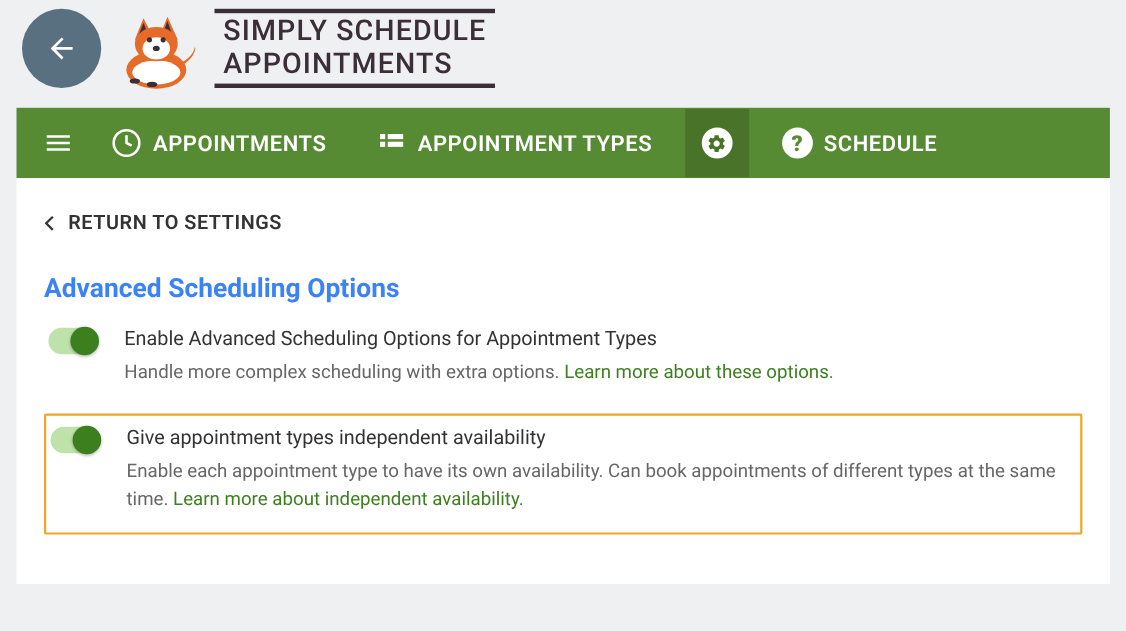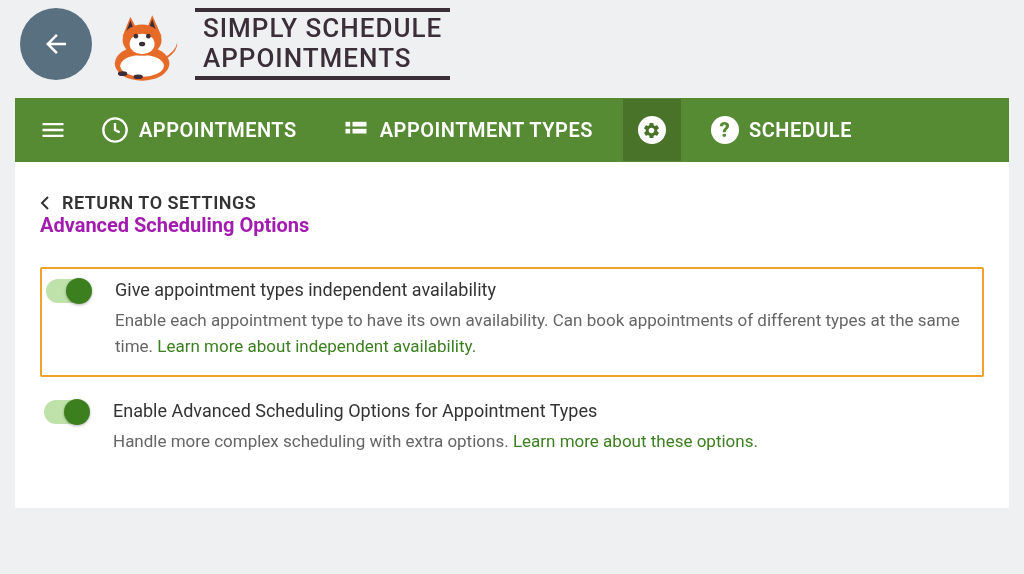--- a/index.html
+++ b/index.html
@@ -111,27 +111,28 @@
       padding: 30px 25px;
     }
     .breadcrumb {
       display: flex;
       align-items: center;
       gap: 12px;
       font-size: 18px;
       font-weight: 600;
       color: #333;
       letter-spacing: 0.5px;
+      margin-bottom: 35px;
       cursor: pointer;
     }
     .page-title {
-      font-size: 20px;
+      font-size: 24px;
       font-weight: 700;
-      color: #a21caf;
-      margin-bottom: 30px;
+      color: #3b82f6;
+      margin-bottom: 14px;
     }
     .option-row {
       display: flex;
       align-items: flex-start;
       gap: 20px;
       margin-bottom: 15px;
       padding: 8px 4px;
     }
     .option-row.highlighted {
       border: 2.5px solid #f0a229;
@@ -260,36 +261,36 @@
 <div class="content">
   <div class="breadcrumb">
     <svg width="10" height="16" viewBox="0 0 10 16" fill="none" stroke="#333" stroke-width="2">
         <polyline points="8 2 2 8 8 14"></polyline>
       </svg>
     <span>RETURN TO SETTINGS</span>
   </div>
 
   <h1 class="page-title">Advanced Scheduling Options</h1>
 
+  <div class="option-row">
+    <div class="toggle">
+      <div class="toggle-knob"></div>
+    </div>
+    <div class="option-text">
+      <div class="option-title">Enable Advanced Scheduling Options for Appointment Types</div>
+      <div class="option-desc">
+        <span>Handle more complex scheduling with extra options. </span><span class="link">Learn more about these options.</span>
+      </div>
+    </div>
+  </div>
+
   <div class="option-row highlighted">
     <div class="toggle">
       <div class="toggle-knob"></div>
     </div>
     <div class="option-text">
       <div class="option-title">Give appointment types independent availability</div>
       <div class="option-desc">
         <span>Enable each appointment type to have its own availability. Can book appointments of different types at the same time. </span><span class="link">Learn more about independent availability.</span>
       </div>
     </div>
   </div>
-
-  <div class="option-row">
-    <div class="toggle">
-      <div class="toggle-knob"></div>
-    </div>
-    <div class="option-text">
-      <div class="option-title">Enable Advanced Scheduling Options for Appointment Types</div>
-      <div class="option-desc">
-        <span>Handle more complex scheduling with extra options. </span><span class="link">Learn more about these options.</span>
-      </div>
-    </div>
-  </div>
 </div>
 
 </body></html>

